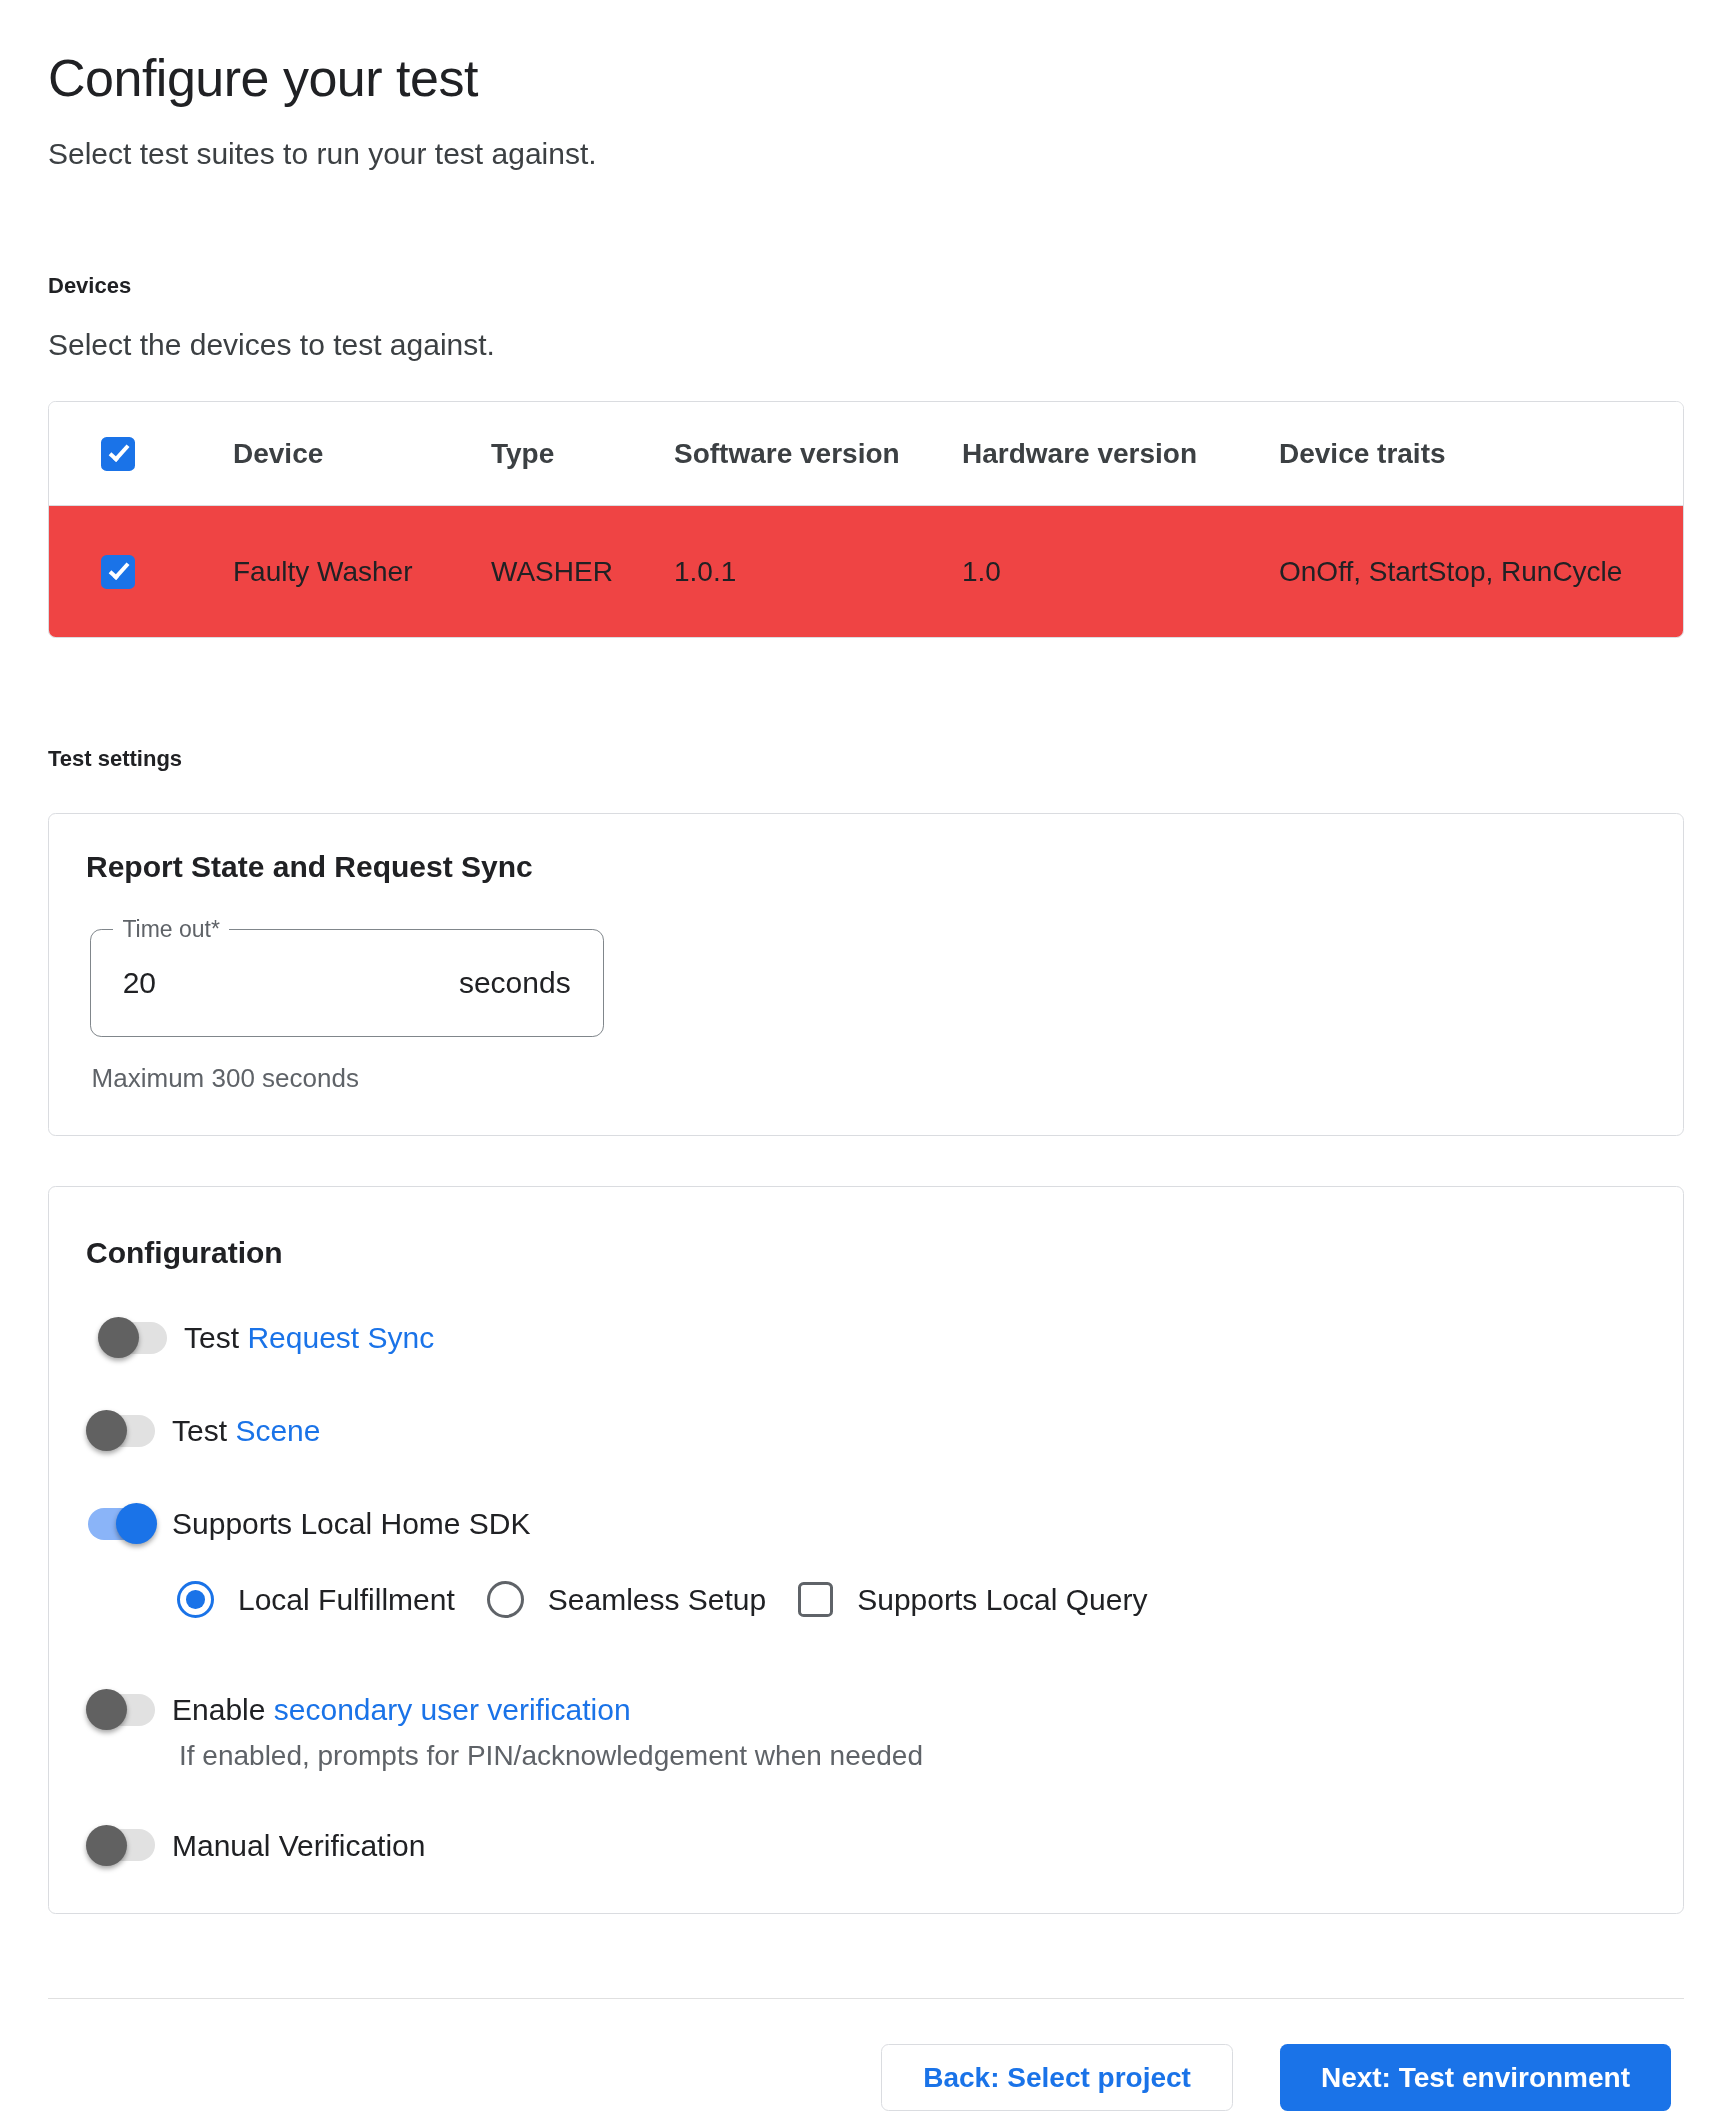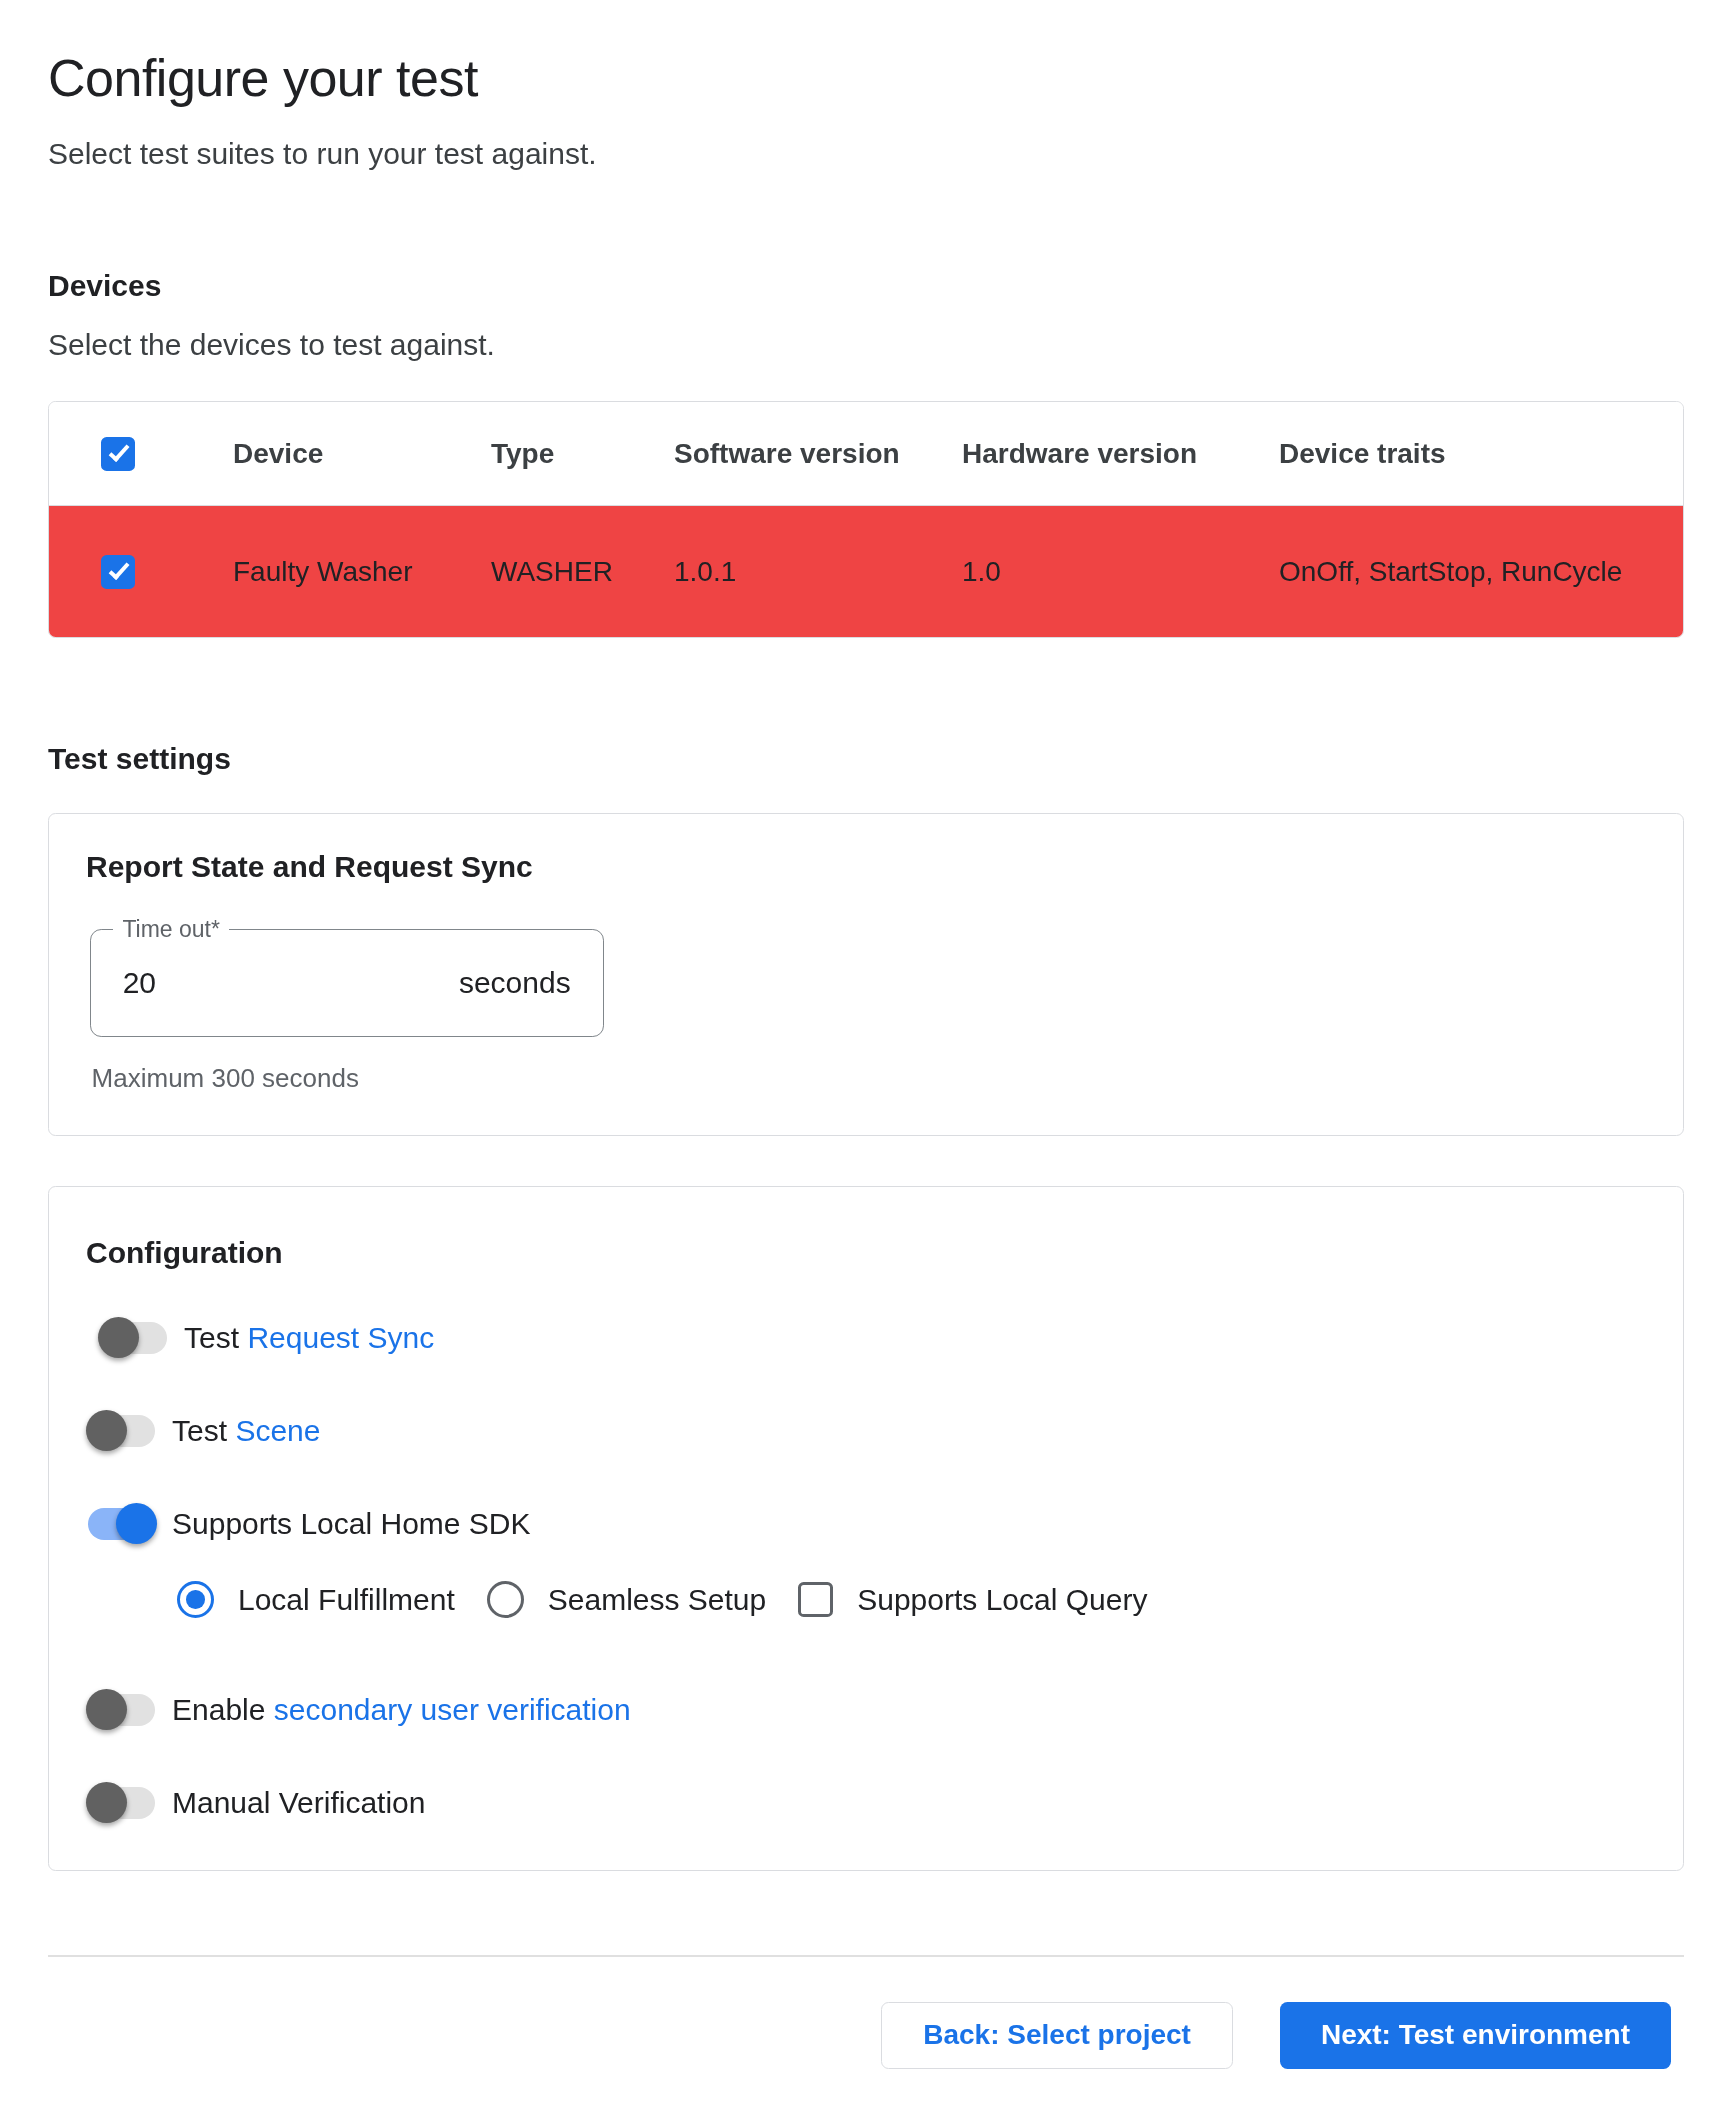--- a/index.html
+++ b/index.html
@@ -13,21 +13,21 @@
   .page { padding: 48px 48px 0 48px; }
 
   
   .title {
     font-size: 52px; font-weight: 400; color: #202124;
     line-height: 60px; letter-spacing: -0.5px;
   }
   .subtitle { font-size: 30px; color: #3c4043; margin-top: 28px; line-height: 35px; }
 
   
-  .section-heading { font-size: 30px; font-weight: 700; color: #202124; line-height: 35px; }
+  .section-heading { font-size: 22px; font-weight: 700; color: #202124; line-height: 35px; }
   .devices-heading { margin-top: 97px; }
   .devices-desc { font-size: 30px; color: #3c4043; margin-top: 24px; line-height: 35px; }
 
   .table {
     margin-top: 39px;
     border: 1.9px solid #dadce0;
     border-radius: 7.5px;
     overflow: hidden;
   }
   .tr {
@@ -264,20 +264,21 @@
 
     <div class="toggle-row row-enable">
       <div class="switch">
         <div class="track"></div>
         <div class="thumb"></div>
       </div>
       <div class="toggle-label">
         <span class="prefix">Enable</span><a class="link">secondary user verification</a>
       </div>
     </div>
+    <div class="toggle-helper">If enabled, prompts for PIN/acknowledgement when needed</div>
 
     <div class="toggle-row row-gap">
       <div class="switch">
         <div class="track"></div>
         <div class="thumb"></div>
       </div>
       <div class="toggle-label">Manual Verification</div>
     </div>
   </div>
 

